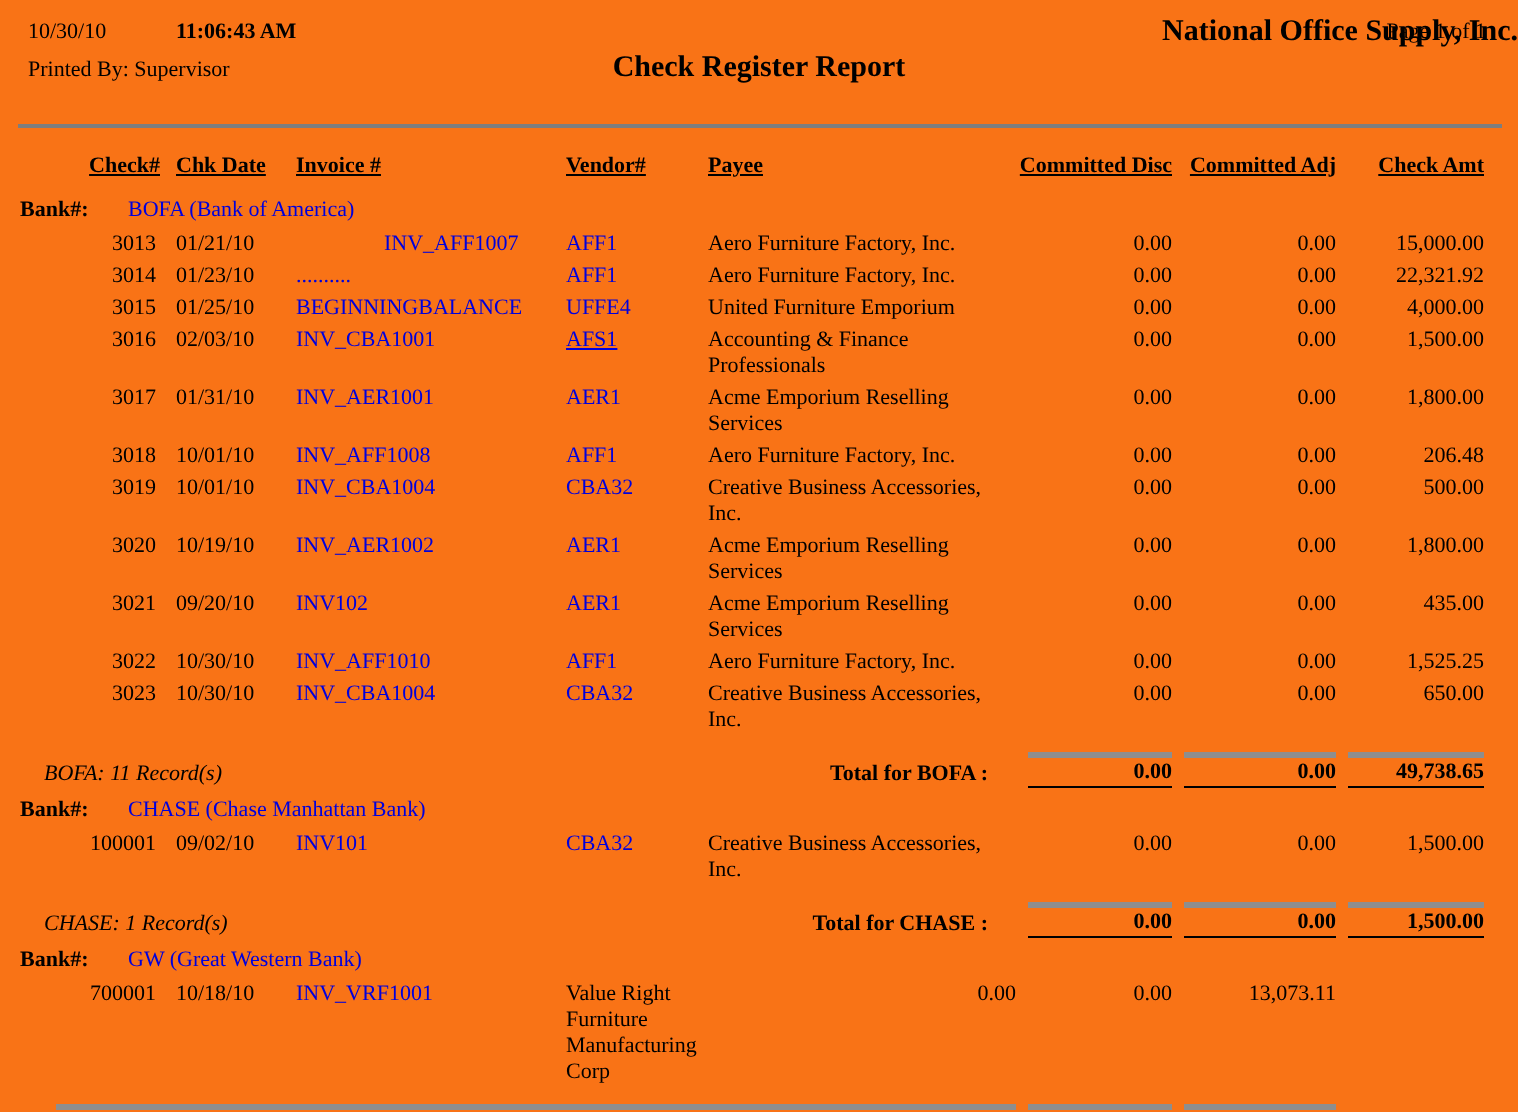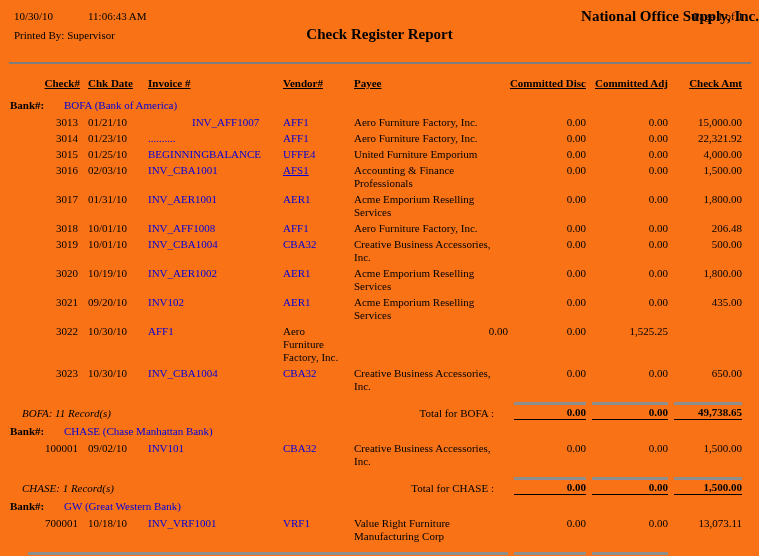--- a/index.html
+++ b/index.html
@@ -5,21 +5,21 @@
   * { margin:0; padding:0; box-sizing:border-box; }
   html,body { background:#e8e8e8; }
   .page {
     position:relative; width:759px; height:556px; background:#f97316;
     font-family:"Liberation Serif","DejaVu Serif",serif;
     font-size:11px; line-height:13px; color:#000; overflow:hidden;
   }
   
   .hdr { position:relative; height:62px; }
   .hdr .date    { position:absolute; left:14px;  top:10px; }
-  .hdr .time    { position:absolute; left:88px;  top:10px; }
+  .hdr .time    { position:absolute; left:88px;  top:10px;font-weight:bold; }
   .hdr .printed { position:absolute; left:14px;  top:29px; }
   .hdr .company { position:absolute; left:0; right:0; top:10px; text-align:right; font-weight:bold; font-size:15px; }
   .hdr .rtitle  { position:absolute; left:0; right:0; top:28px; text-align:center; font-weight:bold; font-size:15px; }
   .hdr .page-no { position:absolute; right:16px; top:10px; }
   .rule { margin:0 8px 0 9px; border-top:2px solid #7e7e7e; }
 
   
   .r { display:grid; grid-template-columns:54px 64px 135px 71px 156px 78px 82px 74px; padding-left:28px; }
   .c1 { text-align:right; padding-right:4px; }
   .c2 { padding-left:6px; }
@@ -33,21 +33,21 @@
 
   .body { margin-top:9px; }
   .bank { display:grid; grid-template-columns:54px auto; padding-left:10px; margin-bottom:4px; }
   .bank .blabel { font-weight:bold; }
   .link { color:#0000DD; cursor:pointer; }
   .drow { margin-bottom:3px; }
 
   .trow { display:grid; grid-template-columns:486px 78px 82px 74px; padding-left:22px; margin-top:9px; margin-bottom:5px; }
   .trow .tleft { display:flex; justify-content:space-between; align-items:flex-end; padding-right:14px; }
   .records { font-style:italic; }
-  .tlabel { font-weight:normal; }
+  .tlabel { font-weight:bold; }
   .trow .num { font-weight:bold; border-top:3px solid #8e8e8e; border-bottom:1px solid #000; margin-left:6px; padding-top:1px; }
 </style>
 </head>
 <body>
 
 <div class="page">
 
   <div class="hdr">
     <span class="date">10/30/10</span>
     <span class="time">11:06:43 AM</span>
@@ -171,20 +171,21 @@
     <div class="c4 link" style="color: rgb(0, 0, 221);">AER1</div>
     <div class="c5">Acme Emporium Reselling Services</div>
     <div class="num">0.00</div>
     <div class="num">0.00</div>
     <div class="num">435.00</div>
   </div>
 
   <div class="r drow">
     <div class="c1">3022</div>
     <div class="c2">10/30/10</div>
+    <div class="c3 link" style="color: rgb(0, 0, 221);">INV_AFF1010</div>
     <div class="c4 link" style="color: rgb(0, 0, 221);">AFF1</div>
     <div class="c5">Aero Furniture Factory, Inc.</div>
     <div class="num">0.00</div>
     <div class="num">0.00</div>
     <div class="num">1,525.25</div>
   </div>
 
   <div class="r drow">
     <div class="c1">3023</div>
     <div class="c2">10/30/10</div>
@@ -234,21 +235,20 @@
 
   <div class="bank">
     <span class="blabel">Bank#:</span>
     <span class="link" style="color: rgb(0, 0, 221);">GW (Great Western Bank)</span>
   </div>
 
   <div class="r drow">
     <div class="c1">700001</div>
     <div class="c2">10/18/10</div>
     <div class="c3 link" style="color: rgb(0, 0, 221);">INV_VRF1001</div>
-    <div class="c4 link" style="color: rgb(0, 0, 221);">VRF1</div>
     <div class="c5">Value Right Furniture Manufacturing Corp</div>
     <div class="num">0.00</div>
     <div class="num">0.00</div>
     <div class="num">13,073.11</div>
   </div>
 
   <div class="trow">
     <div class="num">0.00</div>
     <div class="num">0.00</div>
     <div class="num">13,073.11</div>

